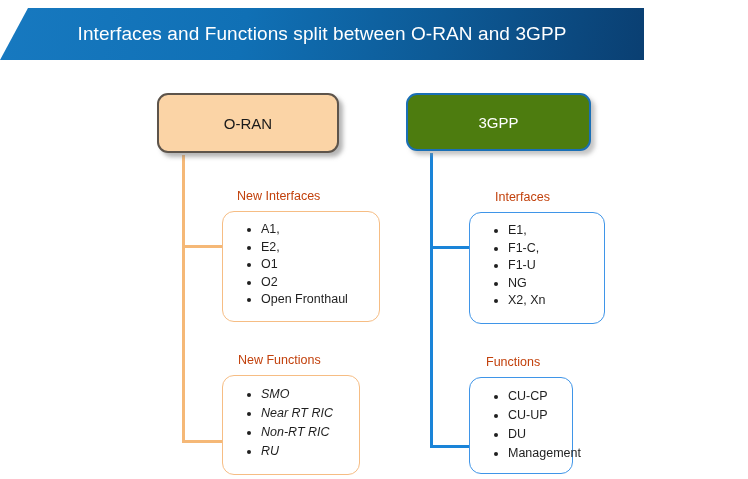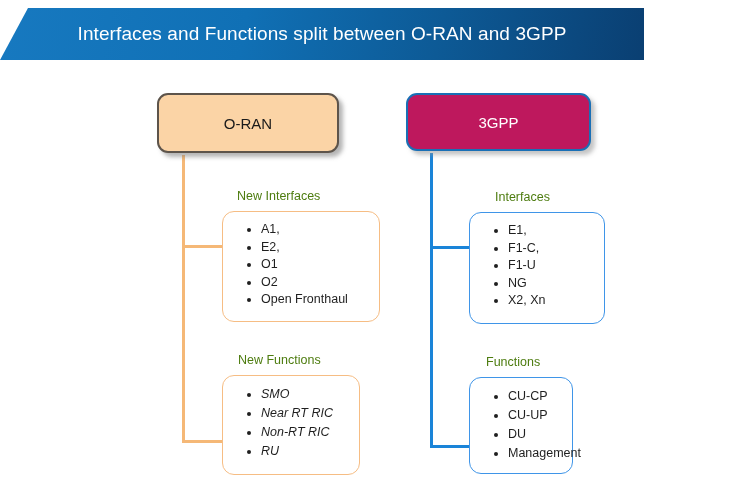--- a/index.html
+++ b/index.html
@@ -60,21 +60,21 @@
     background: #fbd4a6;
     border: 2px solid #5d544b;
     color: #1a1a1a;
     box-shadow: 4px 4px 4px rgba(120,120,120,.55);
   }
   #tgpp-box {
     left: 406px;
     top: 93px;
     width: 185px;
     height: 58px;
-    background: #be185d;
+    background: #4d7c0f;
     border: 2px solid #1a6fb5;
     color: #ffffff;
     box-shadow: 4px 4px 4px rgba(150,150,150,.55);
   }
 
   
   .trunk, .branch {
     position: absolute;
   }
   .trunk { width: 3px; }
@@ -87,21 +87,21 @@
   #oran-branch-2 { left: 182px; top: 440px; width: 44px; }
 
   #tgpp-trunk  { left: 430px; top: 153px; height: 295px; }
   #tgpp-branch-1 { left: 430px; top: 246px; width: 44px; }
   #tgpp-branch-2 { left: 430px; top: 445px; width: 44px; }
 
   
   .group-caption {
     position: absolute;
     font-size: 12.5px;
-    color: #4d7c0f;
+    color: #c2410c;
     white-space: nowrap;
   }
   #cap-new-interfaces { left: 237px; top: 189px; }
   #cap-new-functions  { left: 238px; top: 353px; }
   #cap-interfaces     { left: 495px; top: 190px; }
   #cap-functions      { left: 486px; top: 355px; }
 
   
   .list-box {
     position: absolute;

